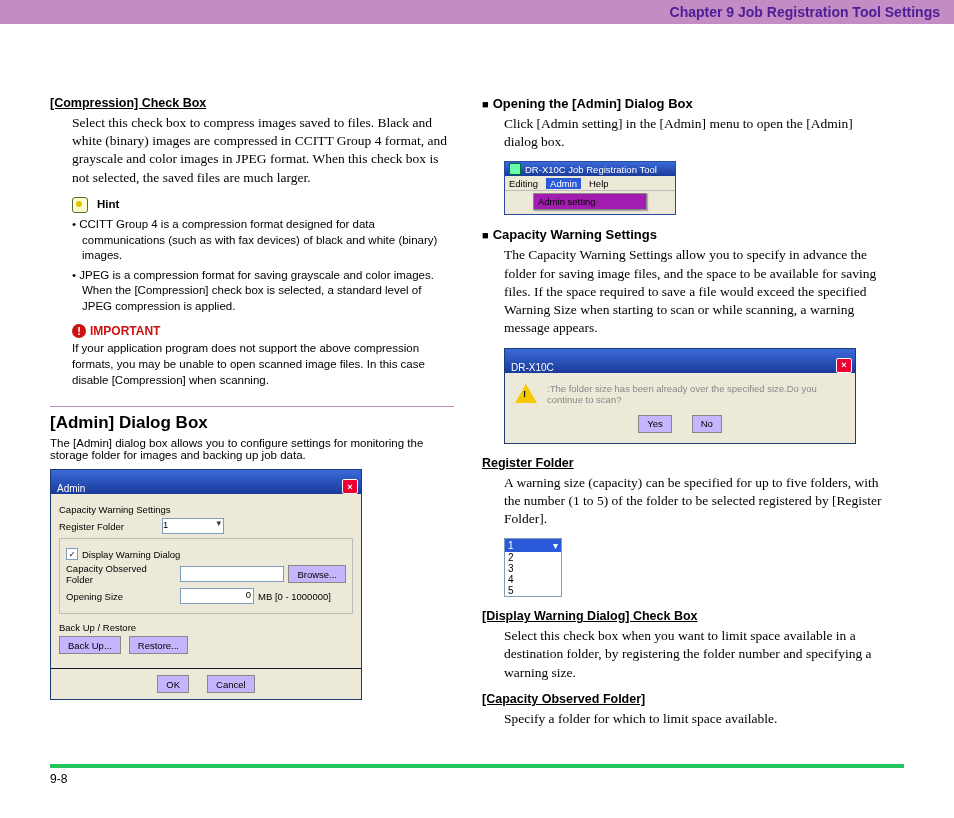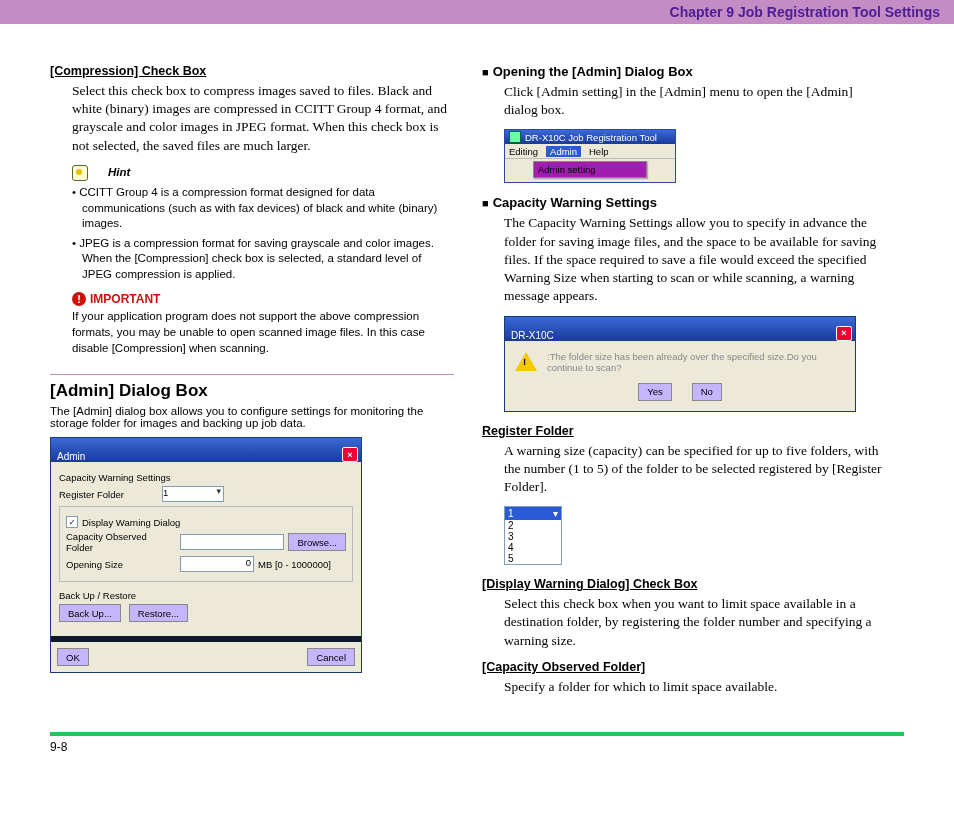--- a/index.html
+++ b/index.html
@@ -18,20 +18,21 @@
     font-size: 14px;
     height: 24px;
     line-height: 24px;
     text-align: right;
     padding-right: 14px;
   }
   .page {
     padding: 40px 68px 20px 50px;
     display: flex;
     gap: 28px;
+    margin-top: 32px;
   }
   .col {
     flex: 1;
     min-width: 0;
   }
   h3.subhead {
     font-family: Arial, Helvetica, sans-serif;
     font-weight: bold;
     font-size: 12.5px;
     text-decoration: underline;
@@ -47,23 +48,22 @@
     margin-top: 4px;
     font-family: Arial, Helvetica, sans-serif;
     font-size: 11.5px;
     line-height: 1.35;
     padding-left: 22px;
   }
   .hint-label {
     display: inline-flex;
     align-items: flex-end;
     font-weight: bold;
-    gap: 20px;
+    gap: 9px;
     margin-bottom: 2px;
-    font-style: italic;
   }
   .hint-bulb {
     display: inline-block;
     width: 14px; height: 14px;
     border: 1.5px solid #556b2f;
     border-radius: 3px;
     background: #fffad0;
     position: relative;
   }
   .hint-bulb::after {
@@ -193,21 +193,21 @@
     display: inline-flex; align-items: center; justify-content: center; font-size: 8px;
   }
   .dlg-input {
     height: 14px; background: #fff; border: 1px solid #7f9db9;
   }
   .dlg-btn {
     height: 16px; padding: 0 8px; font-size: 9.5px;
     background: #c4b5fd; border: 1px solid #888;
     display: inline-flex; align-items: center;
   }
-  .dlg-btns { display: flex; justify-content: space-between; gap: 18px; padding: 6px; border-top: 6px solid #0f172a; }
+  .dlg-btns { display: flex; justify-content: center; gap: 18px; padding: 6px; border-top: 1px solid #0f172a; }
   .dlg-num {
     height: 14px; width: 70px; background: #fff; border: 1px solid #7f9db9;
     text-align: right; padding-right: 2px;
   }
 
   
   .minimenu {
     border: 1px solid #2a4aa0;
     width: 170px;
     font-family: Tahoma, Arial, sans-serif;

